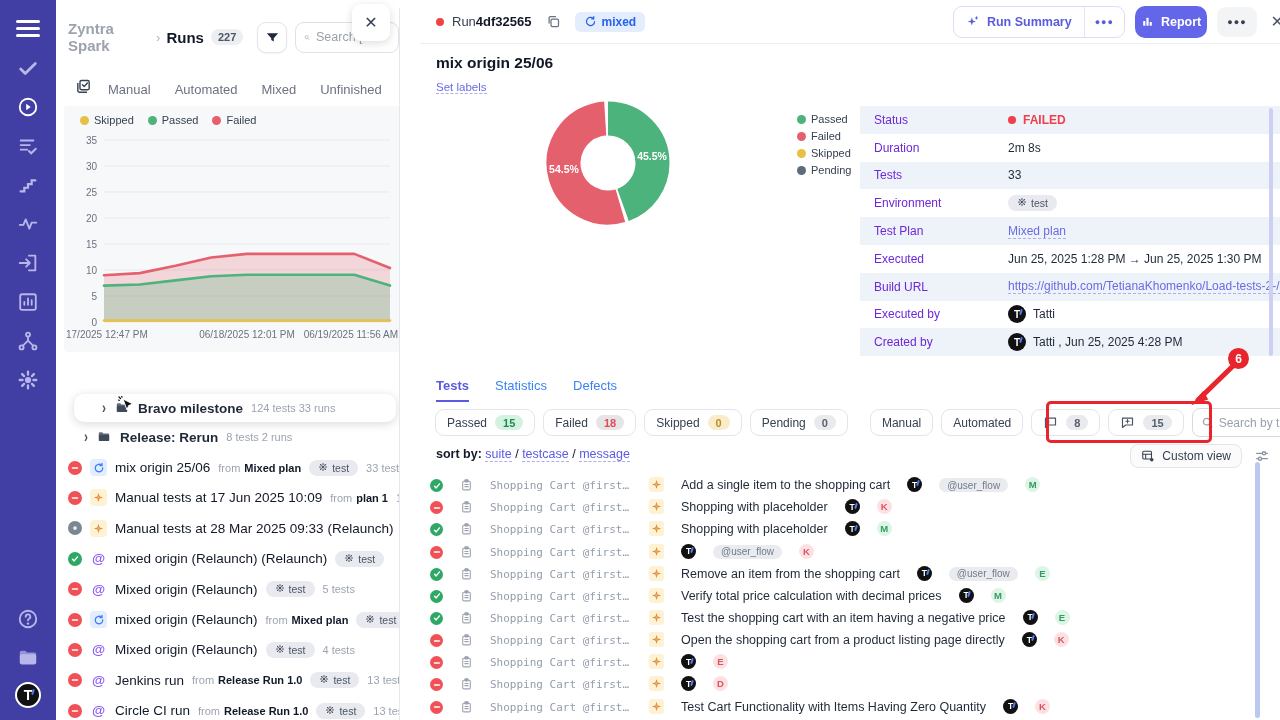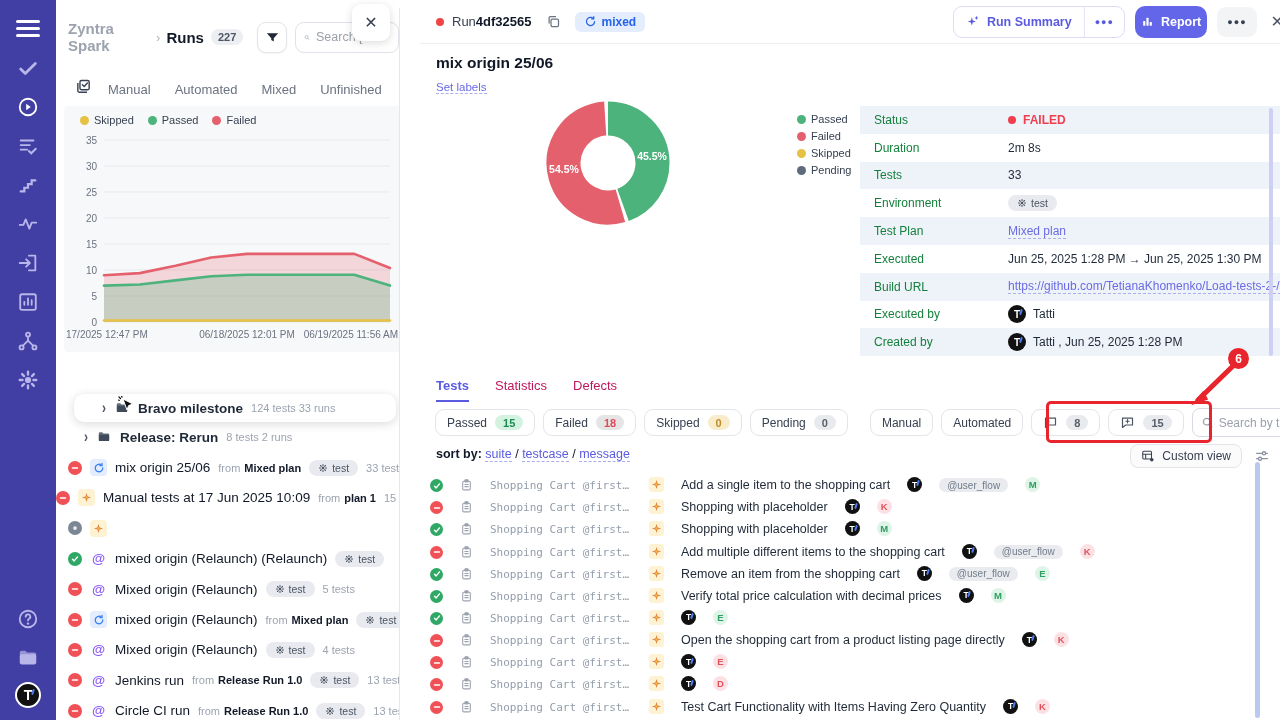--- a/index.html
+++ b/index.html
@@ -40,21 +40,21 @@
 
   .runs-list { position:absolute; left:0; top:386px; width:344px; height:334px; }
   .run-row { display:flex; align-items:center; height:30.4px; padding-left:8px; gap:8px; white-space:nowrap; cursor:pointer; }
   .run-row .chev { color:#4b5563; font-size:12px; font-weight:700; margin-left:20px; transform:scaleY(1.3); }
   .run-row.card { background:#fff; border-radius:10px; box-shadow:0 2px 10px rgba(15,23,42,.16); margin:0 4px 0 18px; padding-left:8px; height:28px; position:relative; }
   .folder-title { color:#1f2937; font-size:13.5px; font-weight:600; }
   .run-title { color:#111827; font-size:13.5px; }
   .meta { color:#9ca3af; font-size:11px; }
   .from-lbl { color:#9ca3af; font-size:11px; }
   .from-plan { color:#111827; font-size:11px; font-weight:700; }
-  .env-badge { display:inline-flex; align-items:center; gap:4px; background:#e8eaef; color:#4b5563; font-size:10.5px; border-radius:10px; padding:2px 9px; }
+  .env-badge { display:inline-flex; gap:4px; background:#e8eaef; color:#4b5563; font-size:10.5px; border-radius:10px; padding:2px 9px; }
   .st-ic { width:14px; height:14px; border-radius:50%; display:inline-flex; align-items:center; justify-content:center; flex:none; }
   .st-ic svg { width:10px; height:10px; }
   .st-ic.passed { background:#2fa866; }
   .st-ic.failed { background:#f05157; }
   .st-ic.aborted { background:#7b8794; }
   .kind { width:17px; height:17px; display:inline-flex; align-items:center; justify-content:center; border-radius:4px; flex:none; }
   .kind.mixed { background:#e3edfd; }
   .kind.manual { background:#fdf3d2; }
   .kind.auto { color:#8b5cf6; font-weight:700; font-size:13.5px; }
   .cursor-pointer-icon { position:absolute; left:62px; top:388px; z-index:6; }
@@ -78,29 +78,29 @@
   .rtitle { position:absolute; left:16px; top:54px; font-size:15.5px; font-weight:700; color:#111827; }
   .set-labels { position:absolute; left:16px; top:81px; font-size:11.5px; color:#6a6be4; border-bottom:1px dashed rgba(106,107,228,.55); cursor:pointer; }
 
   .donut-wrap { position:absolute; left:126px; top:101px; width:124px; height:124px; }
   .donut-legend { position:absolute; left:377px; top:113px; display:flex; flex-direction:column; gap:5px; }
   .donut-legend .leg-item { font-size:11px; color:#374151; }
 
   .detail-table { position:absolute; left:440px; top:106px; width:830px; }
   .detail-row { display:flex; align-items:center; height:27.8px; padding-left:14px; font-size:12px; }
   .detail-row.alt { background:#eef2f9; }
-  .d-label { width:134px; color:#15803d; flex:none; }
+  .d-label { width:134px; color:#6d28d9; flex:none; }
   .d-value { color:#1f2937; display:flex; align-items:center; gap:7px; overflow:hidden; white-space:nowrap; }
   .d-value.status { color:#f03e4d; font-weight:700; }
   .d-value .sdot { width:8px; height:8px; border-radius:50%; background:#f03e4d; }
   .d-link { color:#6a6be4; border-bottom:1px dashed rgba(106,107,228,.5); cursor:pointer; overflow:hidden; text-overflow:ellipsis; white-space:nowrap; max-width:430px; }
   .detail-row .avT { width:18px; height:18px; font-size:10px; }
 
   .rtabs { position:absolute; left:16px; top:378px; display:flex; gap:26px; }
-  .rtab { font-size:13px; color:#be185d; padding-bottom:7px; cursor:pointer; }
+  .rtab { font-size:13px; color:#3b82f6; padding-bottom:7px; cursor:pointer; }
   .rtab.active { color:#5a5be0; font-weight:600; border-bottom:2.5px solid #5a5be0; }
 
   .filter-row { position:absolute; left:15px; top:408px; width:850px; display:flex; align-items:center; gap:8px; }
   .chip { display:inline-flex; align-items:center; gap:8px; border:1px solid #e3e5ea; border-radius:9px; height:27px; padding:0 11px; font-size:12px; color:#374151; background:#fff; cursor:pointer; white-space:nowrap; }
   .cnt { border-radius:8px; padding:1.5px 8px; font-size:11px; font-weight:600; }
   .cnt.green { background:#d3f2e0; color:#1d8a52; }
   .cnt.red { background:#e5e5e5; color:#e04a57; }
   .cnt.yellow { background:#f8ecca; color:#c08a28; }
   .cnt.grey { background:#e8eaee; color:#57606a; }
   .vdiv { width:1px; height:24px; background:#d8dce2; margin:0 3px; }
@@ -324,21 +324,21 @@
     <span class="env-badge"><span style="display:flex">
               <svg width="10" height="10" viewBox="0 0 24 24" fill="#4b5563">
                 <circle cx="12" cy="12" r="3.2"></circle>
                 <g stroke="#4b5563" stroke-width="2.6" stroke-linecap="round">
                   <path d="M12 3.5v2.8M12 17.7v2.8M3.5 12h2.8M17.7 12h2.8M6 6l2 2M16 16l2 2M18 6l-2 2M8 16l-2 2"></path>
                 </g>
               </svg>
             </span>test</span>
     <span class="meta">33 tests</span>
         </div>
-        <div class="run-row" style="padding-left:0">
+        <div class="run-row" style="padding-left:12px">
     <span class="st-ic failed">
             <svg viewBox="0 0 24 24">
               <path d="M6 12h12" stroke="#fff" stroke-width="3.6" stroke-linecap="round"></path>
             </svg>
           </span>
           <span class="kind manual">
             <svg width="11" height="11" viewBox="0 0 24 24">
               <path d="M12 2l2.3 7.7L22 12l-7.7 2.3L12 22l-2.3-7.7L2 12l7.7-2.3z" fill="#e2764a"></path>
               <path d="M12 6.5l1.3 4.2L17.5 12l-4.2 1.3L12 17.5l-1.3-4.2L6.5 12l4.2-1.3z" fill="#f0b13e"></path>
             </svg>
@@ -354,20 +354,21 @@
             <svg viewBox="0 0 24 24">
               <circle cx="12" cy="12" r="4.5" fill="#fff" opacity=".85"></circle>
             </svg>
           </span>
           <span class="kind manual">
             <svg width="11" height="11" viewBox="0 0 24 24">
               <path d="M12 2l2.3 7.7L22 12l-7.7 2.3L12 22l-2.3-7.7L2 12l7.7-2.3z" fill="#e2764a"></path>
               <path d="M12 6.5l1.3 4.2L17.5 12l-4.2 1.3L12 17.5l-1.3-4.2L6.5 12l4.2-1.3z" fill="#f0b13e"></path>
             </svg>
           </span>
+    <span class="run-title">Manual tests at 28 Mar 2025 09:33 (Relaunch)</span>
 
     </div>
         <div class="run-row" style="padding-left:12px">
     <span class="st-ic passed">
             <svg viewBox="0 0 24 24">
               <path d="M6 12.5l4 4 8-9.5" stroke="#fff" stroke-width="3.4" fill="none" stroke-linecap="round" stroke-linejoin="round"></path>
             </svg>
           </span>
           <span class="kind auto">@</span>
     <span class="run-title">mixed origin (Relaunch) (Relaunch)</span>
@@ -596,21 +597,21 @@
     <span class="d-label">Executed by</span>
           <span class="d-value">
             <span class="avT">T</span>
             <span>Tatti</span>
           </span>
         </div>
         <div class="detail-row alt">
     <span class="d-label">Created by</span>
           <span class="d-value">
             <span class="avT">T</span>
-            <span>Tatti , Jun 25, 2025 1:28 PM</span>
+            <span>Tatti , Jun 25, 2025 4:28 PM</span>
           </span>
         </div>
       </div>
 
     <div class="rtabs">
       <span class="rtab active">Tests</span>
       <span class="rtab">Statistics</span>
       <span class="rtab">Defects</span>
     </div>
 
@@ -761,21 +762,20 @@
               <path d="M9 11h6M9 15h6" stroke-linecap="round"></path>
             </svg>
           </span>
     <span class="suite">Shopping Cart @first…</span>
     <span class="man-ic">
             <svg width="11" height="11" viewBox="0 0 24 24">
               <path d="M12 2l2.3 7.7L22 12l-7.7 2.3L12 22l-2.3-7.7L2 12l7.7-2.3z" fill="#e2764a"></path>
               <path d="M12 6.5l1.3 4.2L17.5 12l-4.2 1.3L12 17.5l-1.3-4.2L6.5 12l4.2-1.3z" fill="#f0b13e"></path>
             </svg>
           </span>
-    <span class="t-title">Add multiple different items to the shopping cart</span>
     <span class="avT">T</span>
     <span class="tag-pill">@user_flow</span>
     <span class="letter red">K</span>
   </div>
         <div class="test-row">
     <span class="st-ic passed">
             <svg viewBox="0 0 24 24">
               <path d="M6 12.5l4 4 8-9.5" stroke="#fff" stroke-width="3.4" fill="none" stroke-linecap="round" stroke-linejoin="round"></path>
             </svg>
           </span>
@@ -836,20 +836,21 @@
               <path d="M9 11h6M9 15h6" stroke-linecap="round"></path>
             </svg>
           </span>
     <span class="suite">Shopping Cart @first…</span>
     <span class="man-ic">
             <svg width="11" height="11" viewBox="0 0 24 24">
               <path d="M12 2l2.3 7.7L22 12l-7.7 2.3L12 22l-2.3-7.7L2 12l7.7-2.3z" fill="#e2764a"></path>
               <path d="M12 6.5l1.3 4.2L17.5 12l-4.2 1.3L12 17.5l-1.3-4.2L6.5 12l4.2-1.3z" fill="#f0b13e"></path>
             </svg>
           </span>
+    <span class="t-title">Test the shopping cart with an item having a negative price</span>
     <span class="avT">T</span>
 
     <span class="letter green">E</span>
   </div>
         <div class="test-row">
     <span class="st-ic failed">
             <svg viewBox="0 0 24 24">
               <path d="M6 12h12" stroke="#fff" stroke-width="3.6" stroke-linecap="round"></path>
             </svg>
           </span>

